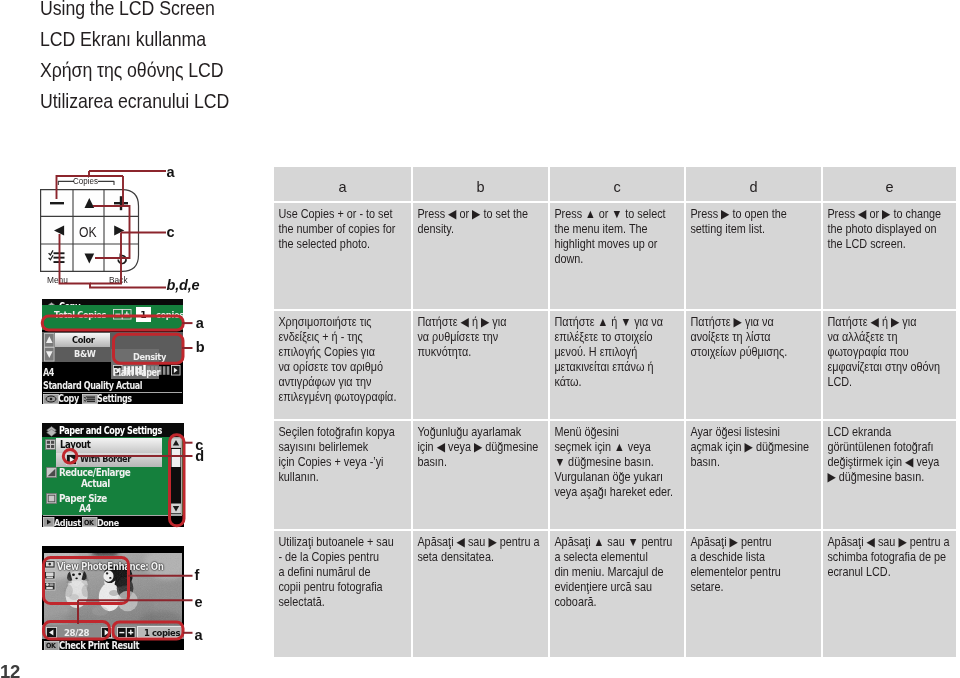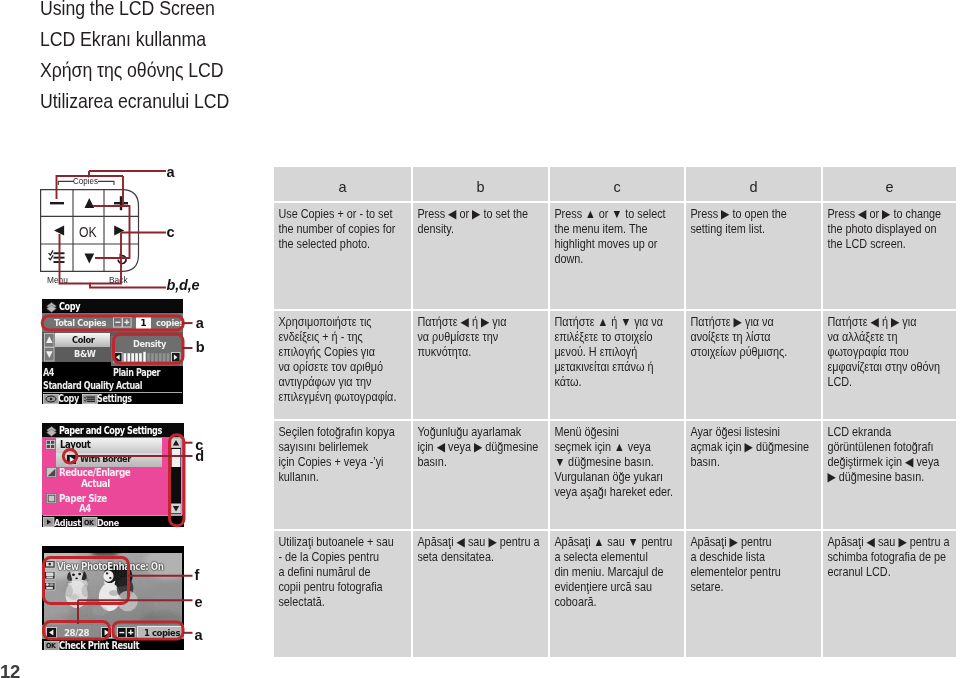--- a/index.html
+++ b/index.html
@@ -131,21 +131,21 @@
   <div class="lcd-title">
     <svg width="11" height="11" style="position:absolute;left:4.2px;top:3px;">
       <g fill="#b8b8b8" stroke="#6d6d6d" stroke-width="0.65">
         <path d="M5.5 0.6 L10.3 4.2 L5.5 7.3 L0.7 4.2 Z"></path>
         <path d="M5.5 3.2 L10.3 6.6 L5.5 10.2 L0.7 6.6 Z"></path>
       </g>
     </svg>
     <span>Copy</span>
   </div>
 
-  <div style="position:absolute;left:0;top:14px;width:141px;height:25px;background:#737373;">
+  <div style="position:absolute;left:0;top:6px;width:141px;height:25px;background:#15803d;">
     <span style="position:absolute;left:11.5px;top:3.5px;font-size:9.2px;font-weight:bold;color:#efefef;letter-spacing:-0.4px;transform:scaleX(0.9);transform-origin:left top;">Total Copies</span>
     <svg width="19" height="11" style="position:absolute;left:71px;top:4px;">
       <g fill="none" stroke="#d8d8d8" stroke-width="0.9">
         <rect x="0.45" y="0.45" width="8.6" height="9.6"></rect>
         <rect x="9.45" y="0.45" width="8.6" height="9.6"></rect>
       </g>
       <rect x="2.3" y="4.6" width="5" height="1.4" fill="#e8e8e8"></rect>
       <rect x="11.3" y="4.6" width="5" height="1.4" fill="#e8e8e8"></rect>
       <rect x="13.1" y="2.4" width="1.4" height="5" fill="#e8e8e8"></rect>
     </svg>
@@ -158,21 +158,21 @@
     <svg width="11" height="29" style="position:absolute;left:2px;top:0.5px;">
       <rect x="0.45" y="0.45" width="9.6" height="13.6" fill="#7a7a7a" stroke="#c4c4c4" stroke-width="0.85"></rect>
       <rect x="0.45" y="14.45" width="9.6" height="13.6" fill="#7a7a7a" stroke="#c4c4c4" stroke-width="0.85"></rect>
       <path d="M5.3 3.2 L8.6 10 L2 10 Z" fill="#efefef"></path>
       <path d="M5.3 25 L2 18.2 L8.6 18.2 Z" fill="#efefef"></path>
     </svg>
     <div style="position:absolute;left:13px;top:0.5px;width:55px;height:14px;background:linear-gradient(#f7f7f7,#b4b4b4);"></div>
     <span style="position:absolute;left:30px;top:1.5px;font-size:9.2px;font-weight:bold;color:#0e0e0e;letter-spacing:-0.4px;transform:scaleX(0.9);transform-origin:left top;">Color</span>
     <span style="position:absolute;left:32px;top:15.5px;font-size:9.2px;font-weight:bold;color:#efefef;letter-spacing:-0.4px;transform:scaleX(0.9);transform-origin:left top;">B&amp;W</span>
 
-    <div style="position:absolute;left:69px;top:4px;width:72px;height:30px;background:#6e6e6e;">
+    <div style="position:absolute;left:69px;top:17px;width:48px;height:30px;background:#6e6e6e;">
       <span style="position:absolute;left:22px;top:1.5px;font-size:9.2px;font-weight:bold;color:#efefef;letter-spacing:-0.4px;transform:scaleX(0.9);transform-origin:left top;">Density</span>
       <svg width="68" height="13" style="position:absolute;left:2px;top:15px;">
         <rect x="0.45" y="1.45" width="8.6" height="9.6" fill="#1a1a1a" stroke="#dcdcdc" stroke-width="0.85"></rect>
         <path d="M3 6.2 L6.6 3.4 L6.6 9 Z" fill="#f0f0f0"></path>
         <rect x="58.45" y="1.45" width="8.6" height="9.6" fill="#1a1a1a" stroke="#dcdcdc" stroke-width="0.85"></rect>
         <path d="M64.5 6.2 L60.9 3.4 L60.9 9 Z" fill="#f0f0f0"></path>
         <g fill="#f4f4f4">
           <rect x="10.5" y="2.2" width="2.7" height="8.6"></rect>
               <rect x="14.4" y="2.2" width="2.7" height="8.6"></rect>
           <rect x="18.3" y="2.2" width="2.7" height="8.6"></rect>
@@ -232,21 +232,21 @@
   <div class="lcd-title" style="height:14px;text-align:right;">
     <svg width="11" height="11" style="position:absolute;left:4.2px;top:3px;">
       <g fill="#b8b8b8" stroke="#6d6d6d" stroke-width="0.65">
         <path d="M5.5 0.6 L10.3 4.2 L5.5 7.3 L0.7 4.2 Z"></path>
         <path d="M5.5 3.2 L10.3 6.6 L5.5 10.2 L0.7 6.6 Z"></path>
       </g>
     </svg>
     <span style="left:16.6px;top:2.3px;font-size:9.6px;letter-spacing:-0.55px;transform:scaleX(0.85);transform-origin:left top;">Paper and Copy Settings</span>
   </div>
 
-  <div style="position:absolute;left:0;top:14px;width:142px;height:78px;background:#ec4899;">
+  <div style="position:absolute;left:0;top:14px;width:142px;height:78px;background:#15803d;">
 
     <div style="position:absolute;left:14px;top:1px;width:106px;height:15px;background:linear-gradient(#f4f4f4,#c6c6c6);"></div>
     <div style="position:absolute;left:14px;top:16px;width:106px;height:14px;background:linear-gradient(#dcdcdc,#b6b6b6);"></div>
     <svg width="11" height="11" style="position:absolute;left:3px;top:2px;">
       <rect x="0.4" y="0.4" width="10.2" height="10.2" fill="#c8c8c8" stroke="#6a6a6a" stroke-width="0.7"></rect>
       <g fill="#4a4a4a">
             <rect x="1.8" y="1.8" width="3.2" height="3"></rect>
             <rect x="6" y="1.8" width="3.2" height="3"></rect>
       <rect x="1.8" y="6" width="3.2" height="3"></rect>
             <rect x="6" y="6" width="3.2" height="3"></rect>

